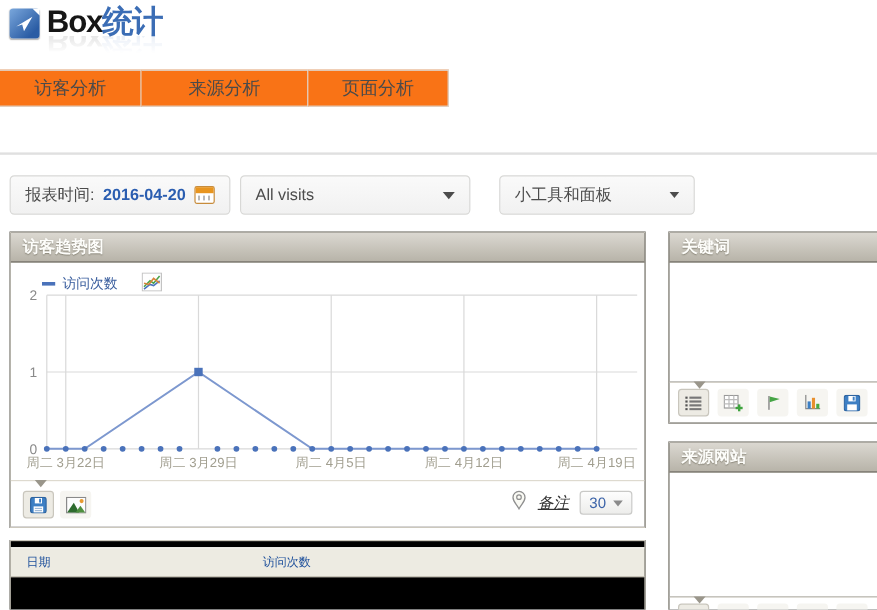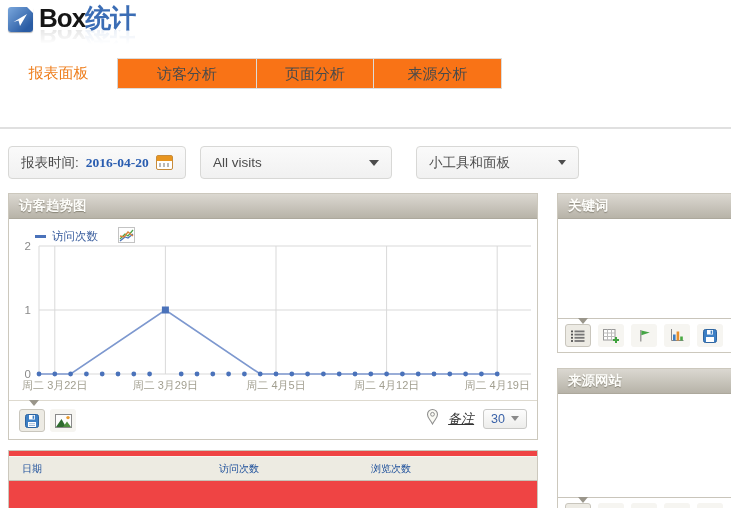--- a/index.html
+++ b/index.html
@@ -31,36 +31,36 @@
   .tab:nth-child(2){ width:139px; }
   .tab:nth-child(3){ width:117px; }
   .tab:nth-child(4){ width:128px; }
 
   .top-sep { position:absolute; top:127px; left:0; width:731px; height:2px; background:#e0e0e0; }
 
   
   .ctrl { position:absolute; top:146px; height:33px; display:inline-flex; align-items:center;
     gap:7px; padding:4px 12px; background:linear-gradient(#fafafa,#f1f1f1);
     border:1px solid #d8d8d6; border-radius:4px; font-size:13.5px; color:#4c4c4c; cursor:pointer; }
-  .ctrl .val { color:#2a5db0; font-weight:bold;font-family:Liberation Serif, serif; }
+  .ctrl .val { color:#2a5db0; font-weight:bold; }
   .caret { width:0; height:0; border-left:5px solid transparent; border-right:5px solid transparent;
     border-top:6px solid #4c4c4c; }
   .caret.sm { border-left-width:4px; border-right-width:4px; border-top-width:5px; }
   #date-btn { left:8px; }
   #segment-btn { left:200px; width:192px; justify-content:space-between; }
   #widgets-btn { left:416px;gap:48px; }
   .cal-icon { width:17px; height:15px; position:relative; background:#fff;
     border:1px solid #c78c3c; border-radius:2px; }
   .cal-icon:before { content:""; position:absolute; left:0; top:0; right:0; height:5px;
     background:#e8951f; }
   .cal-icon:after { content:""; position:absolute; left:2px; right:2px; top:7px; height:4px;
     background:repeating-linear-gradient(90deg,#b9b9b9 0 2px,transparent 2px 4px); }
 
   
-  .widget { position:absolute; border:1px solid #ccc8bd; background:#ef4444; }
+  .widget { position:absolute; border:1px solid #ccc8bd; background:#000000; }
   .whead { height:25px; line-height:24px; padding-left:10px; font-size:13.5px; font-weight:bold;
     color:#fdfdfa; text-shadow:0 1px 1px rgba(90,85,70,.55);
     background:linear-gradient(#dbd8d1,#b7b3a8); border-bottom:1px solid #aca89c; cursor:move; }
 
   
   #trend-widget { left:8px; top:193px; width:530px; height:247px; }
   .chart-body { position:relative; height:181px; background:#fff; overflow:hidden; }
   .legend { position:absolute; left:26px; top:8px; display:flex; align-items:center; gap:6px;
     font-size:11.5px; color:#3a5e9e; }
   .legend .dash { width:11px; height:3px; background:#4a72ba; }
@@ -114,24 +114,23 @@
   </div>
   <div class="logo-text">
     <span class="black">Box</span><span class="blue">统计</span>
   </div>
 </div>
 <div class="logo-reflect logo-text">
   <span class="black">Box</span><span class="blue">统计</span>
 </div>
 
 <div class="tabs">
-  <div class="tab active">报表面板</div>
   <div class="tab">访客分析</div>
+  <div class="tab">来源分析</div>
   <div class="tab">页面分析</div>
-  <div class="tab">来源分析</div>
 </div>
 
 <div class="top-sep"></div>
 
 <div class="ctrl" id="date-btn">
   <span>报表时间:</span>
   <span class="val">2016-04-20</span>
   <span class="cal-icon"></span>
 </div>
 <div class="ctrl" id="segment-btn">
@@ -244,21 +243,20 @@
         <span class="caret sm"></span>
       </span>
     </div>
   </div>
 </div>
 
 <div class="widget" id="realtime-widget">
   <div class="rt-row">
     <span class="rt-col1">日期</span>
     <span class="rt-col2">访问次数</span>
-    <span class="rt-col3">浏览次数</span>
   </div>
 </div>
 
 <div class="widget" id="keywords-widget">
   <div class="whead">关键词</div>
   <div class="empty-body"></div>
   <div class="view-row">
     <span class="handle"></span>
     <span class="wicon sel">
       <svg width="14" height="12" viewBox="0 0 14 12">

